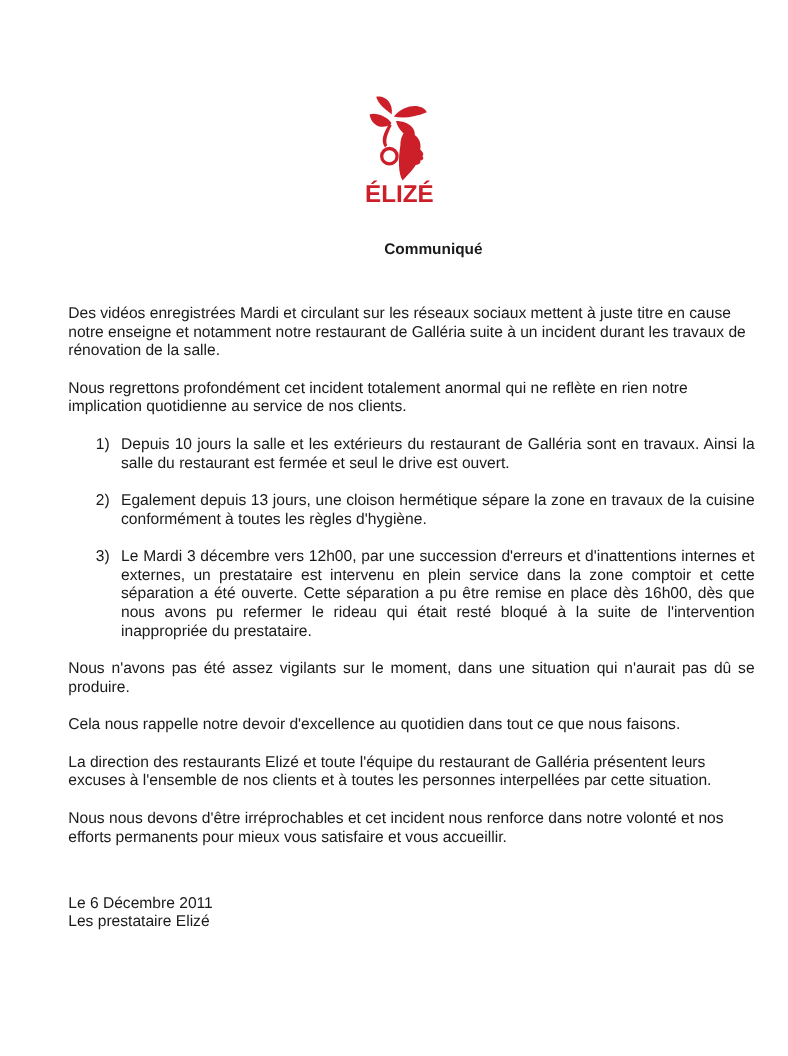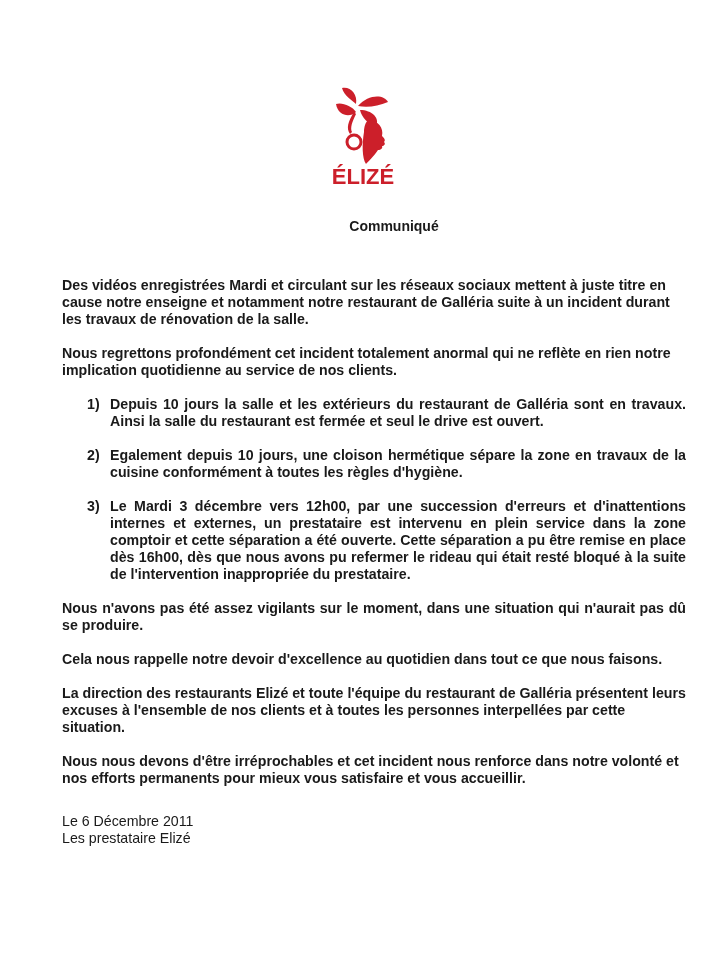--- a/index.html
+++ b/index.html
@@ -2,21 +2,21 @@
 <html><head>
   <meta charset="utf-8">
   <style>
     html, body { margin: 0; padding: 0; background: #ffffff; }
     body { width: 716px; height: 960px; position: relative; overflow: hidden;
       font-family: "Liberation Sans", sans-serif; color: #1a1a1a; font-size: 14.2px; line-height: 17px; }
     .logo { position: absolute; left: 328px; top: 84px; width: 70px; height: 104px; text-align: right; }
     .logo svg { display: block; }
     .title { position: absolute; left: 0; width: 716px; top: 218px; text-align: center;
       font-weight: bold; font-size: 14px; padding-left: 36px; }
-    .body { position: absolute; left: 62px; width: 624px; top: 277px; font-weight: bold; }
+    .body { position: absolute; left: 62px; width: 624px; top: 277px; }
     p { margin: 0 0 17px 0; }
     p.just { text-align: justify; text-align-last: left; }
     ol { list-style: none; margin: 0 0 17px 0; padding: 0; }
     ol li { position: relative; padding-left: 48px; margin-bottom: 17px; text-align: justify; }
     ol li:last-child { margin-bottom: 17px; }
     ol li .num { position: absolute; left: 25px; top: 0; }
     .sig { position: absolute; left: 62px; top: 813px; }
   </style>
 </head>
 <body>
@@ -45,21 +45,21 @@
 <div class="body">
   <p>Des vidéos enregistrées Mardi et circulant sur les réseaux sociaux mettent à juste titre en cause notre enseigne et notamment notre restaurant de Galléria suite à un incident durant les travaux de rénovation de la salle.</p>
   <p>Nous regrettons profondément cet incident totalement anormal qui ne reflète en rien notre implication quotidienne au service de nos clients.</p>
   <ol>
     <li>
       <span class="num">1)</span>
       <span>Depuis 10 jours la salle et les extérieurs du restaurant de Galléria sont en travaux. Ainsi la salle du restaurant est fermée et seul le drive est ouvert.</span>
     </li>
     <li>
       <span class="num">2)</span>
-      <span>Egalement depuis 10 jours, une cloison hermétique sépare la zone en travaux de la cuisine conformément à toutes les règles d'hygiène.</span>
+      <span>Egalement depuis 13 jours, une cloison hermétique sépare la zone en travaux de la cuisine conformément à toutes les règles d'hygiène.</span>
     </li>
     <li>
       <span class="num">3)</span>
       <span>Le Mardi 3 décembre vers 12h00, par une succession d'erreurs et d'inattentions internes et externes, un prestataire est intervenu en plein service dans la zone comptoir et cette séparation a été ouverte. Cette séparation a pu être remise en place dès 16h00, dès que nous avons pu refermer le rideau qui était resté bloqué à la suite de l'intervention inappropriée du prestataire.</span>
     </li>
   </ol>
   <p class="just">Nous n'avons pas été assez vigilants sur le moment, dans une situation qui n'aurait pas dû se produire.</p>
   <p>Cela nous rappelle notre devoir d'excellence au quotidien dans tout ce que nous faisons.</p>
   <p>La direction des restaurants Elizé et toute l'équipe du restaurant de Galléria présentent leurs excuses à l'ensemble de nos clients et à toutes les personnes interpellées par cette situation.</p>
   <p>Nous nous devons d'être irréprochables et cet incident nous renforce dans notre volonté et nos efforts permanents pour mieux vous satisfaire et vous accueillir.</p>

